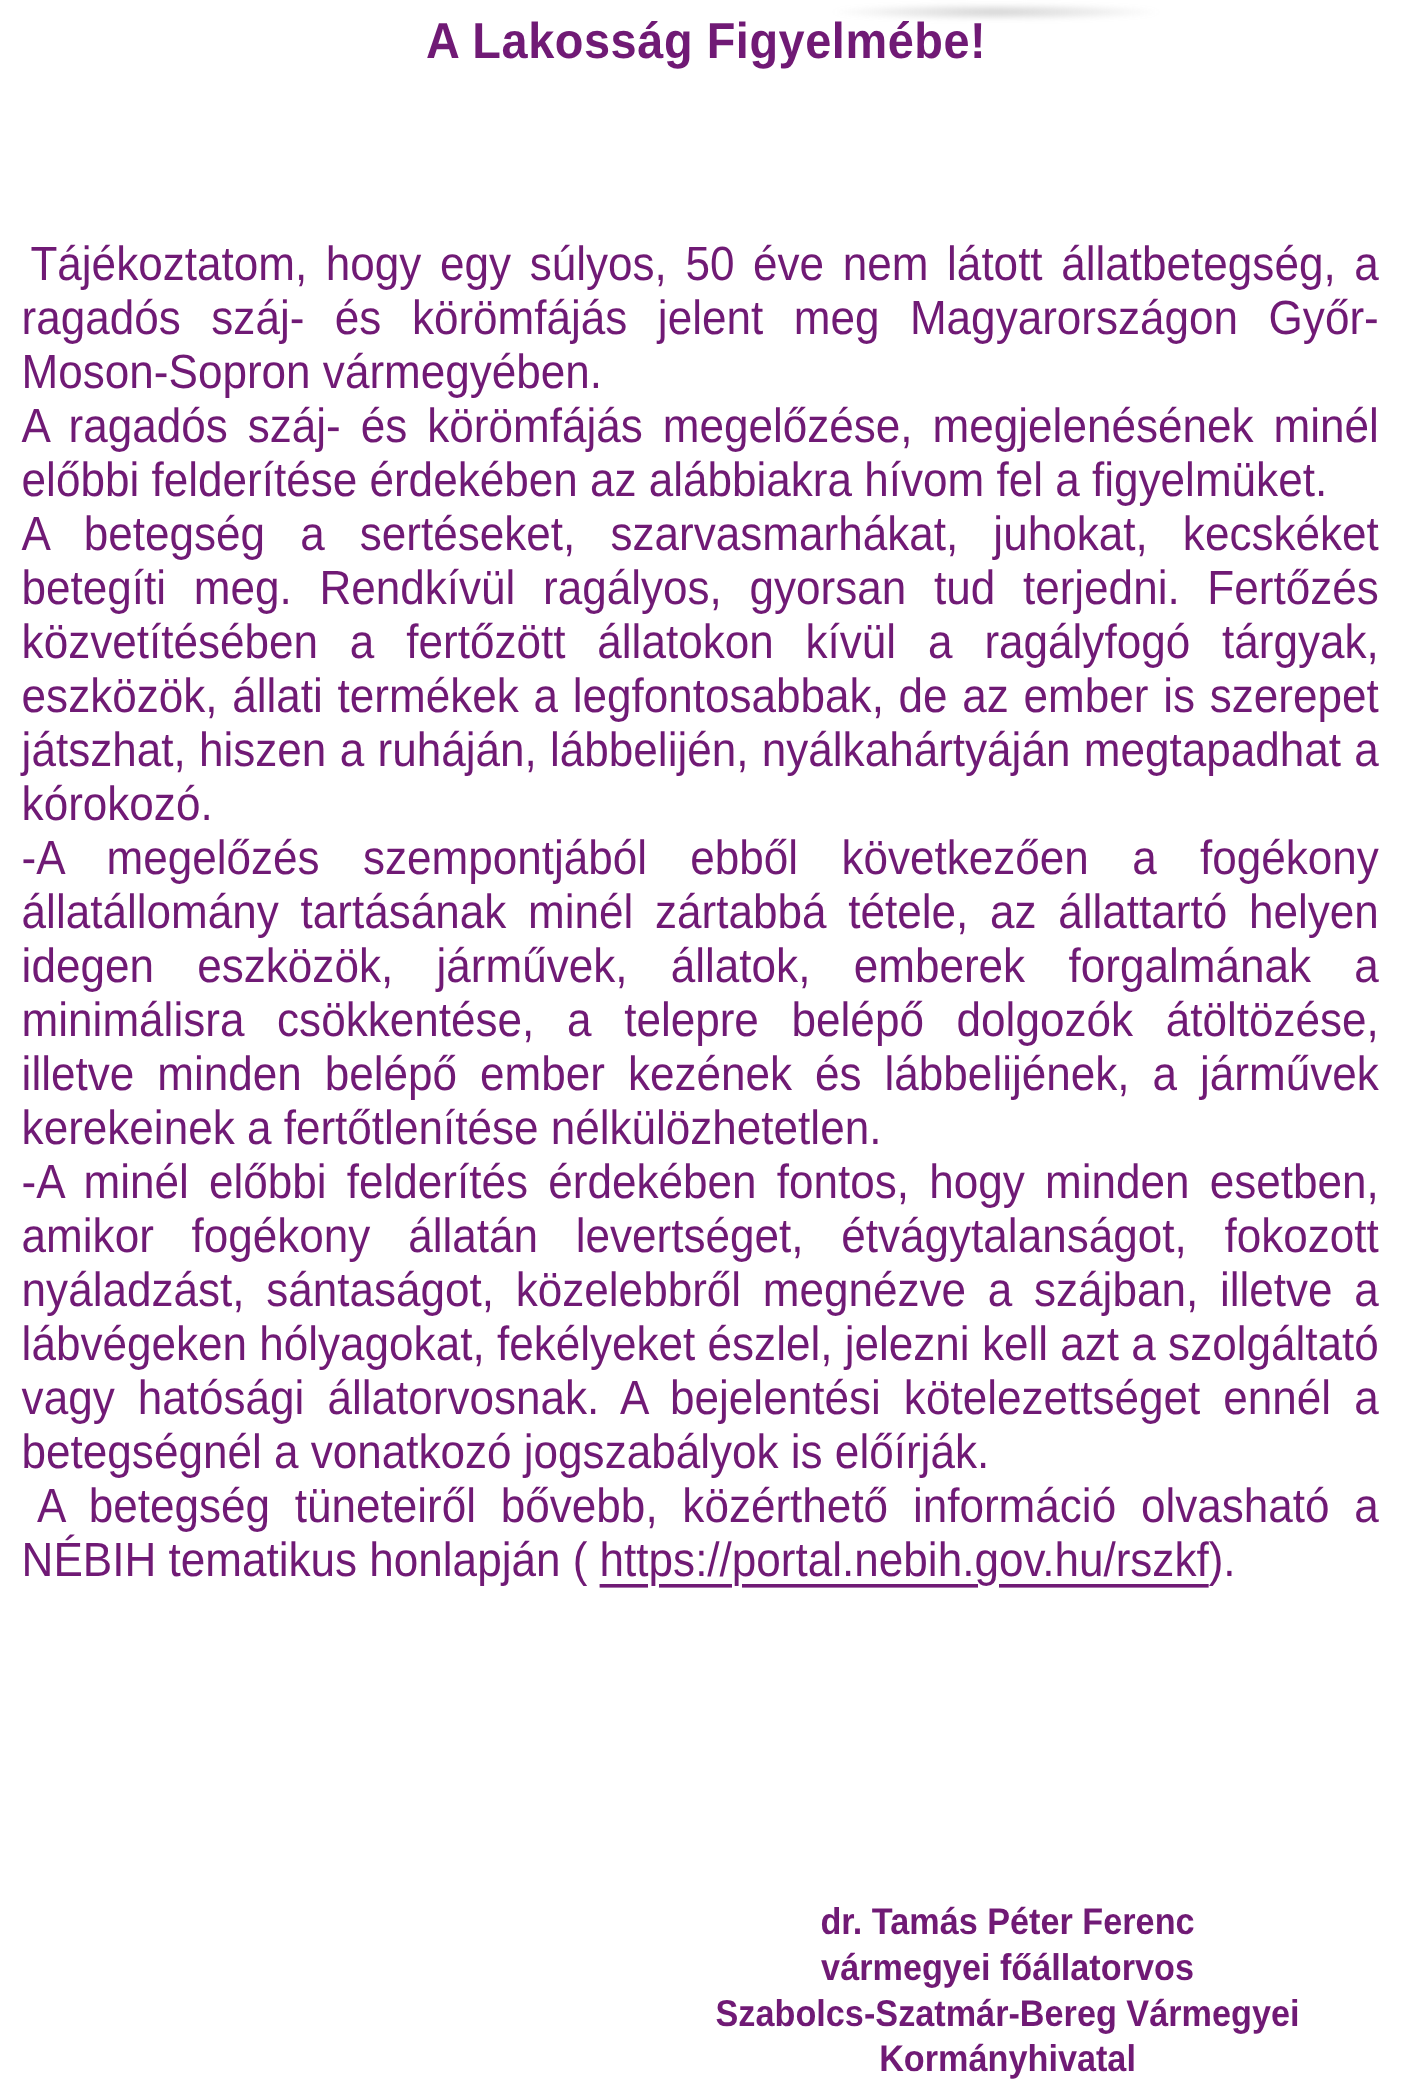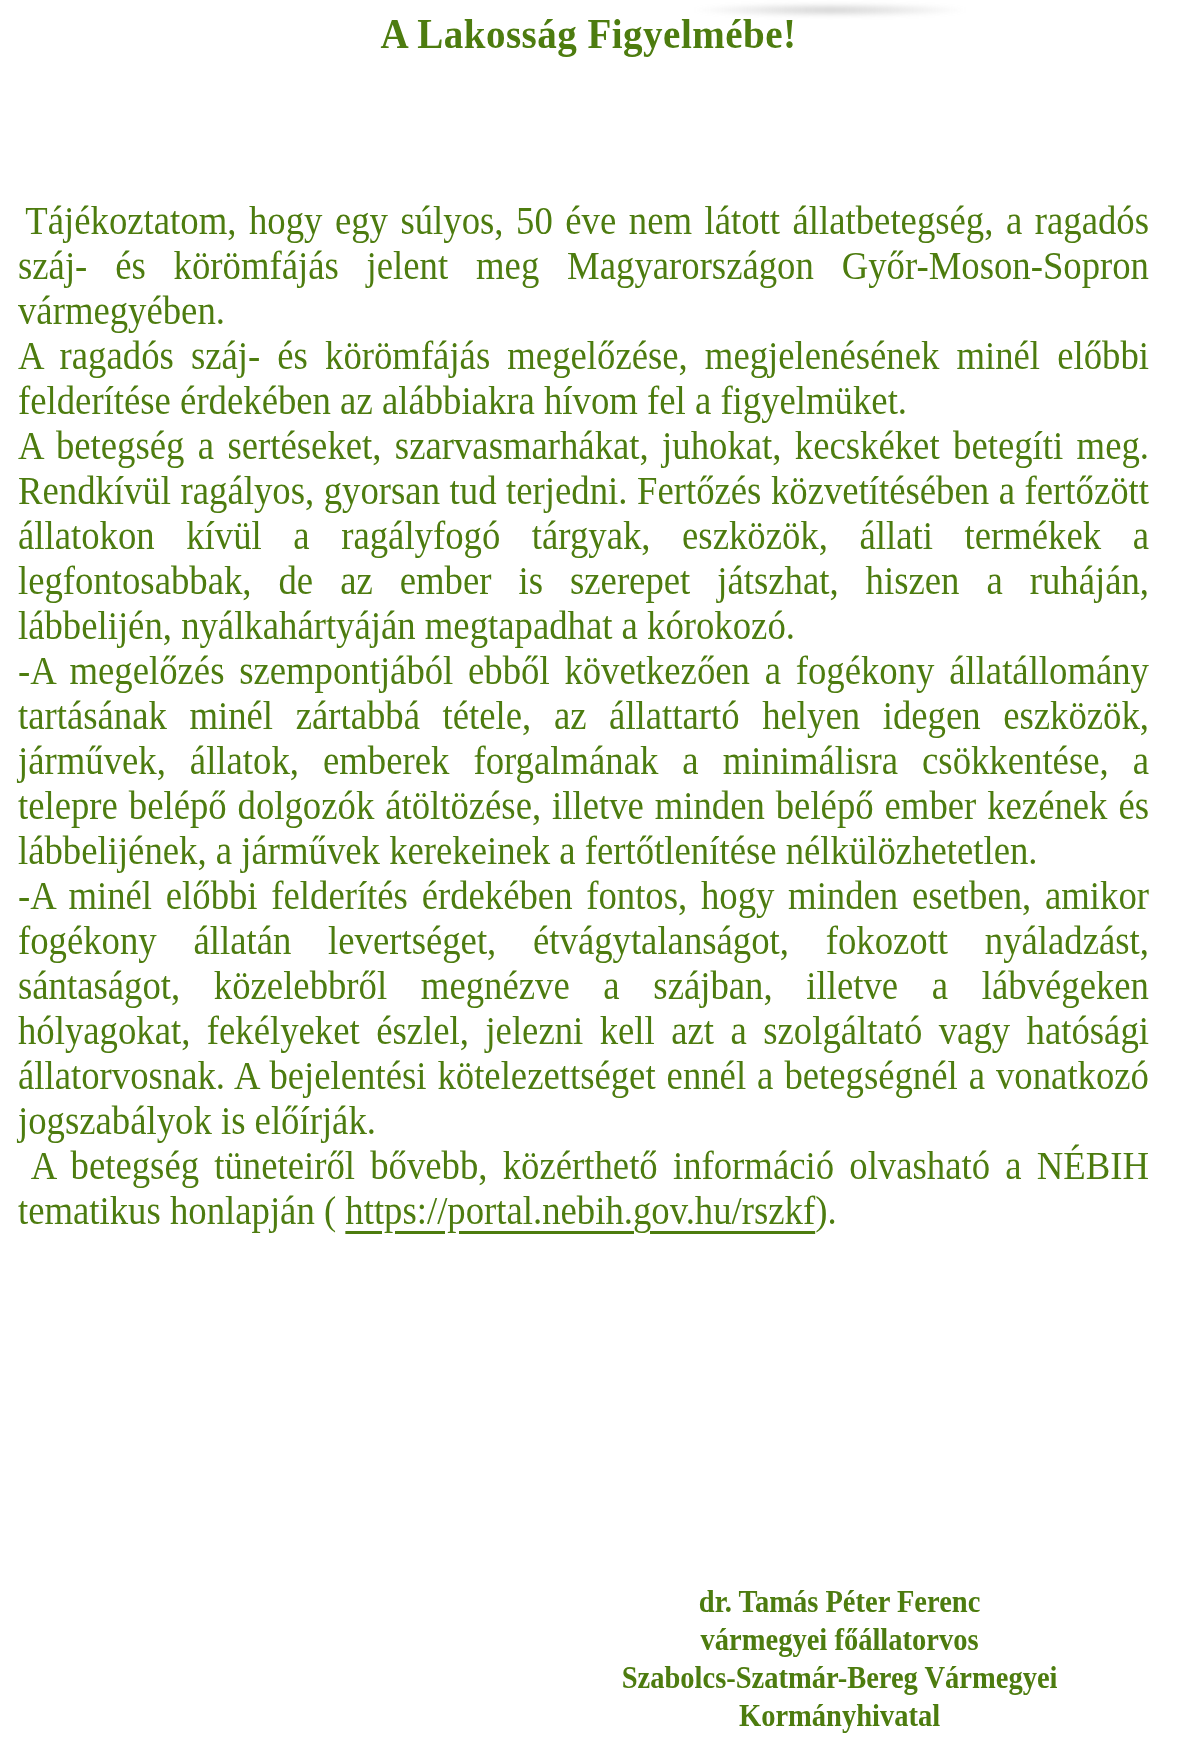--- a/index.html
+++ b/index.html
@@ -5,22 +5,22 @@
   html, body {
     margin: 0;
     padding: 0;
     background: #ffffff;
   }
   .page {
     position: relative;
     width: 1177px;
     height: 1747px;
     background: #ffffff;
-    color: #4d7c0f;
-    font-family: Liberation Serif, serif;
+    color: #701a75;
+    font-family: Liberation Sans, sans-serif;
     overflow: hidden;
   }
   
   .scan-artifact {
     position: absolute;
     top: 3px;
     left: 690px;
     width: 280px;
     height: 14px;
     background: radial-gradient(ellipse at center, rgba(125,125,125,0.35), rgba(125,125,125,0) 70%);

